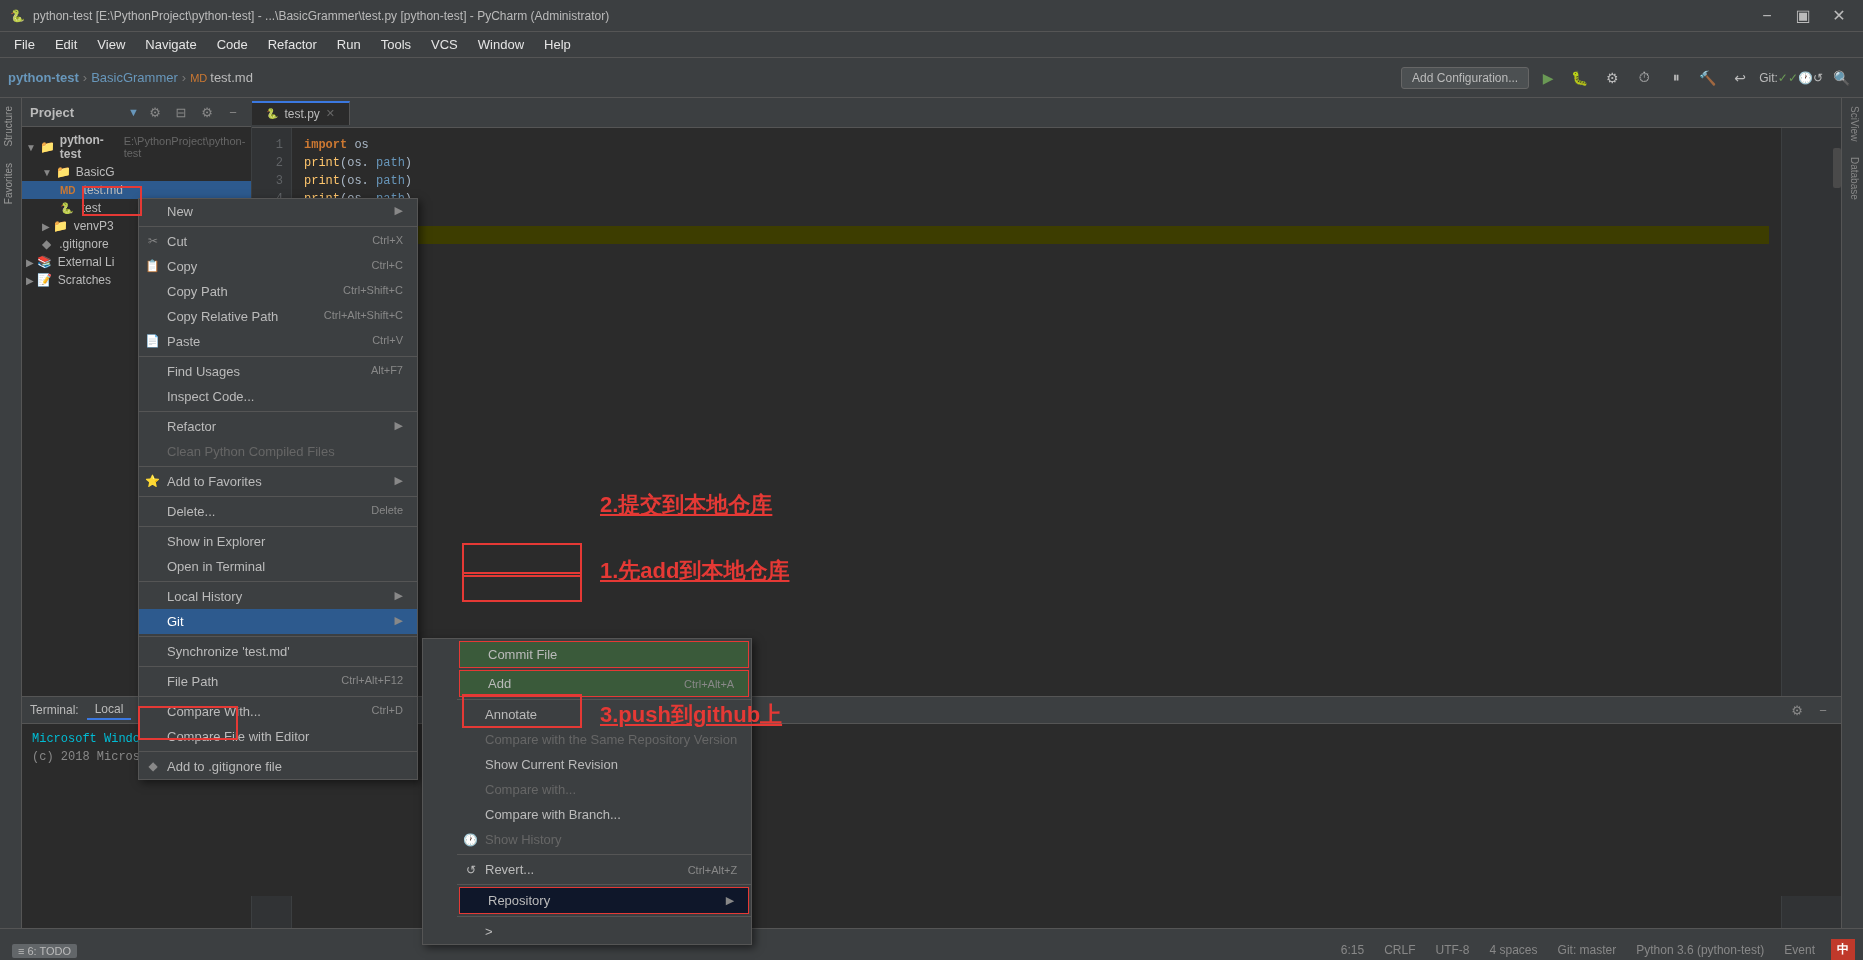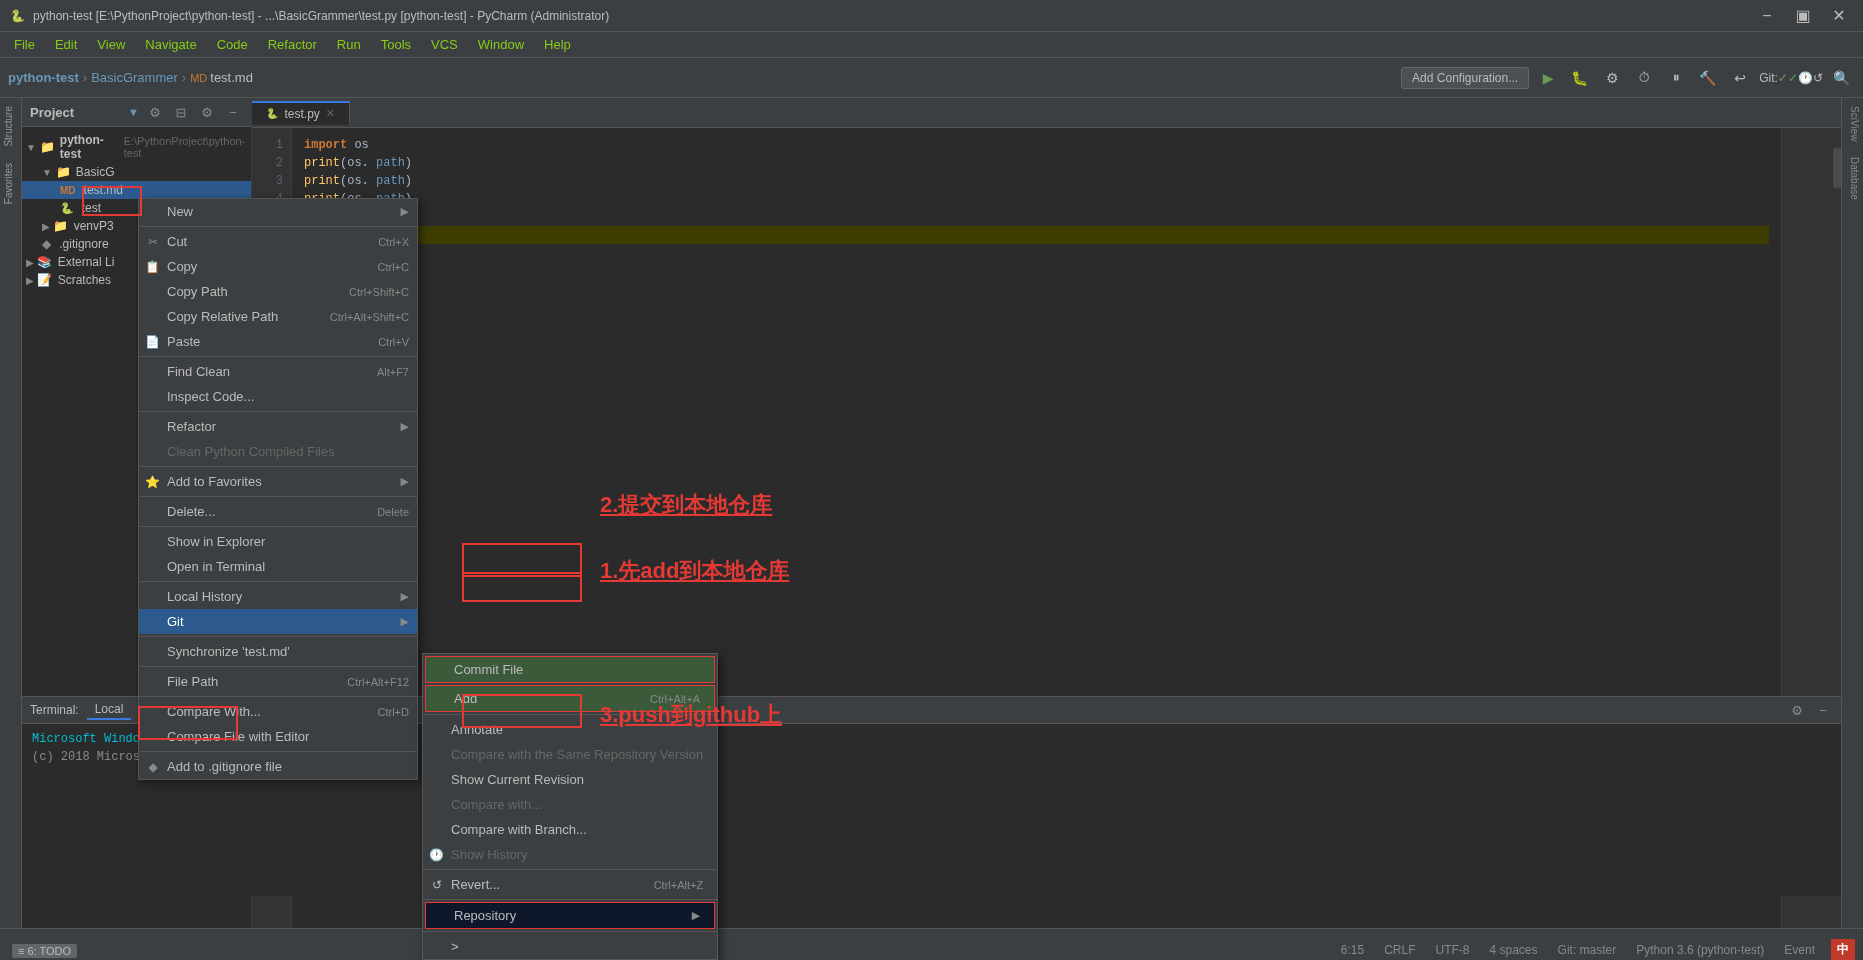--- a/index.html
+++ b/index.html
@@ -26,21 +26,21 @@
     }
     #title-bar .win-controls { display: flex; gap: 8px; }
     #title-bar .win-btn {
       width: 28px; height: 20px; display: flex; align-items: center; justify-content: center;
       cursor: pointer; color: #bbbbbb; font-size: 16px;
     }
 
     
     #menu-bar {
       background: #3c3f41;
-      color: #84cc16;
+      color: #e5e5e5;
       height: 26px;
       display: flex;
       align-items: center;
       padding: 0 4px;
       font-size: 13px;
       border-bottom: 1px solid #555;
     }
     #menu-bar .menu-item {
       padding: 2px 10px;
       cursor: pointer;
@@ -319,22 +319,21 @@
       background: #3c3f41;
       border: 1px solid #555;
       box-shadow: 3px 3px 8px rgba(0,0,0,0.5);
       min-width: 280px;
       z-index: 100;
       font-size: 13px;
       color: #bbbbbb;
     }
     .ctx-item {
       display: flex;
-      align-items: center;
-      padding: 5px 8px 5px 28px;
+      padding: 5px 14px 5px 28px;
       cursor: pointer;
       position: relative;
       gap: 8px;
     }
     .ctx-item.active, .ctx-item.selected-blue { background: #2d5a8e; color: #fff; }
     .ctx-item .shortcut {
       margin-left: auto;
       color: #888;
       font-size: 11px;
     }
@@ -606,21 +605,21 @@
       <span>Copy Relative Path</span>
       <span class="shortcut">Ctrl+Alt+Shift+C</span>
     </div>
     <div class="ctx-item">
       <span class="ctx-icon">📄</span>
       <span>Paste</span>
       <span class="shortcut">Ctrl+V</span>
     </div>
     <div class="ctx-separator"></div>
     <div class="ctx-item">
-      <span>Find Clean</span>
+      <span>Find Usages</span>
       <span class="shortcut">Alt+F7</span>
     </div>
     <div class="ctx-item">
       <span>Inspect Code...</span>
     </div>
     <div class="ctx-separator"></div>
     <div class="ctx-item">
       <span>Refactor</span>
       <span class="sub-arrow">▶</span>
     </div>
@@ -671,21 +670,21 @@
     <div class="ctx-item">
       <span>Compare File with Editor</span>
     </div>
     <div class="ctx-separator"></div>
     <div class="ctx-item">
       <span class="ctx-icon">◆</span>
       <span>Add to .gitignore file</span>
     </div>
   </div>
 
-  <div class="sub-menu" style="left:422px;top:555px;">
+  <div class="sub-menu" style="left:422px;top:540px;padding-left:34px;">
     <div class="sub-item highlighted" style="background:#3a5a3a;border:1px solid #e53935;margin:2px;">
       <span>Commit File</span>
     </div>
     <div class="sub-item highlighted" style="background:#3a5a3a;border:1px solid #e53935;margin:2px;">
       <span>Add</span>
       <span class="shortcut">Ctrl+Alt+A</span>
     </div>
     <div class="sub-separator" style="height:1px;background:#555;margin:2px 0;"></div>
     <div class="sub-item">
       <span>Annotate</span>

